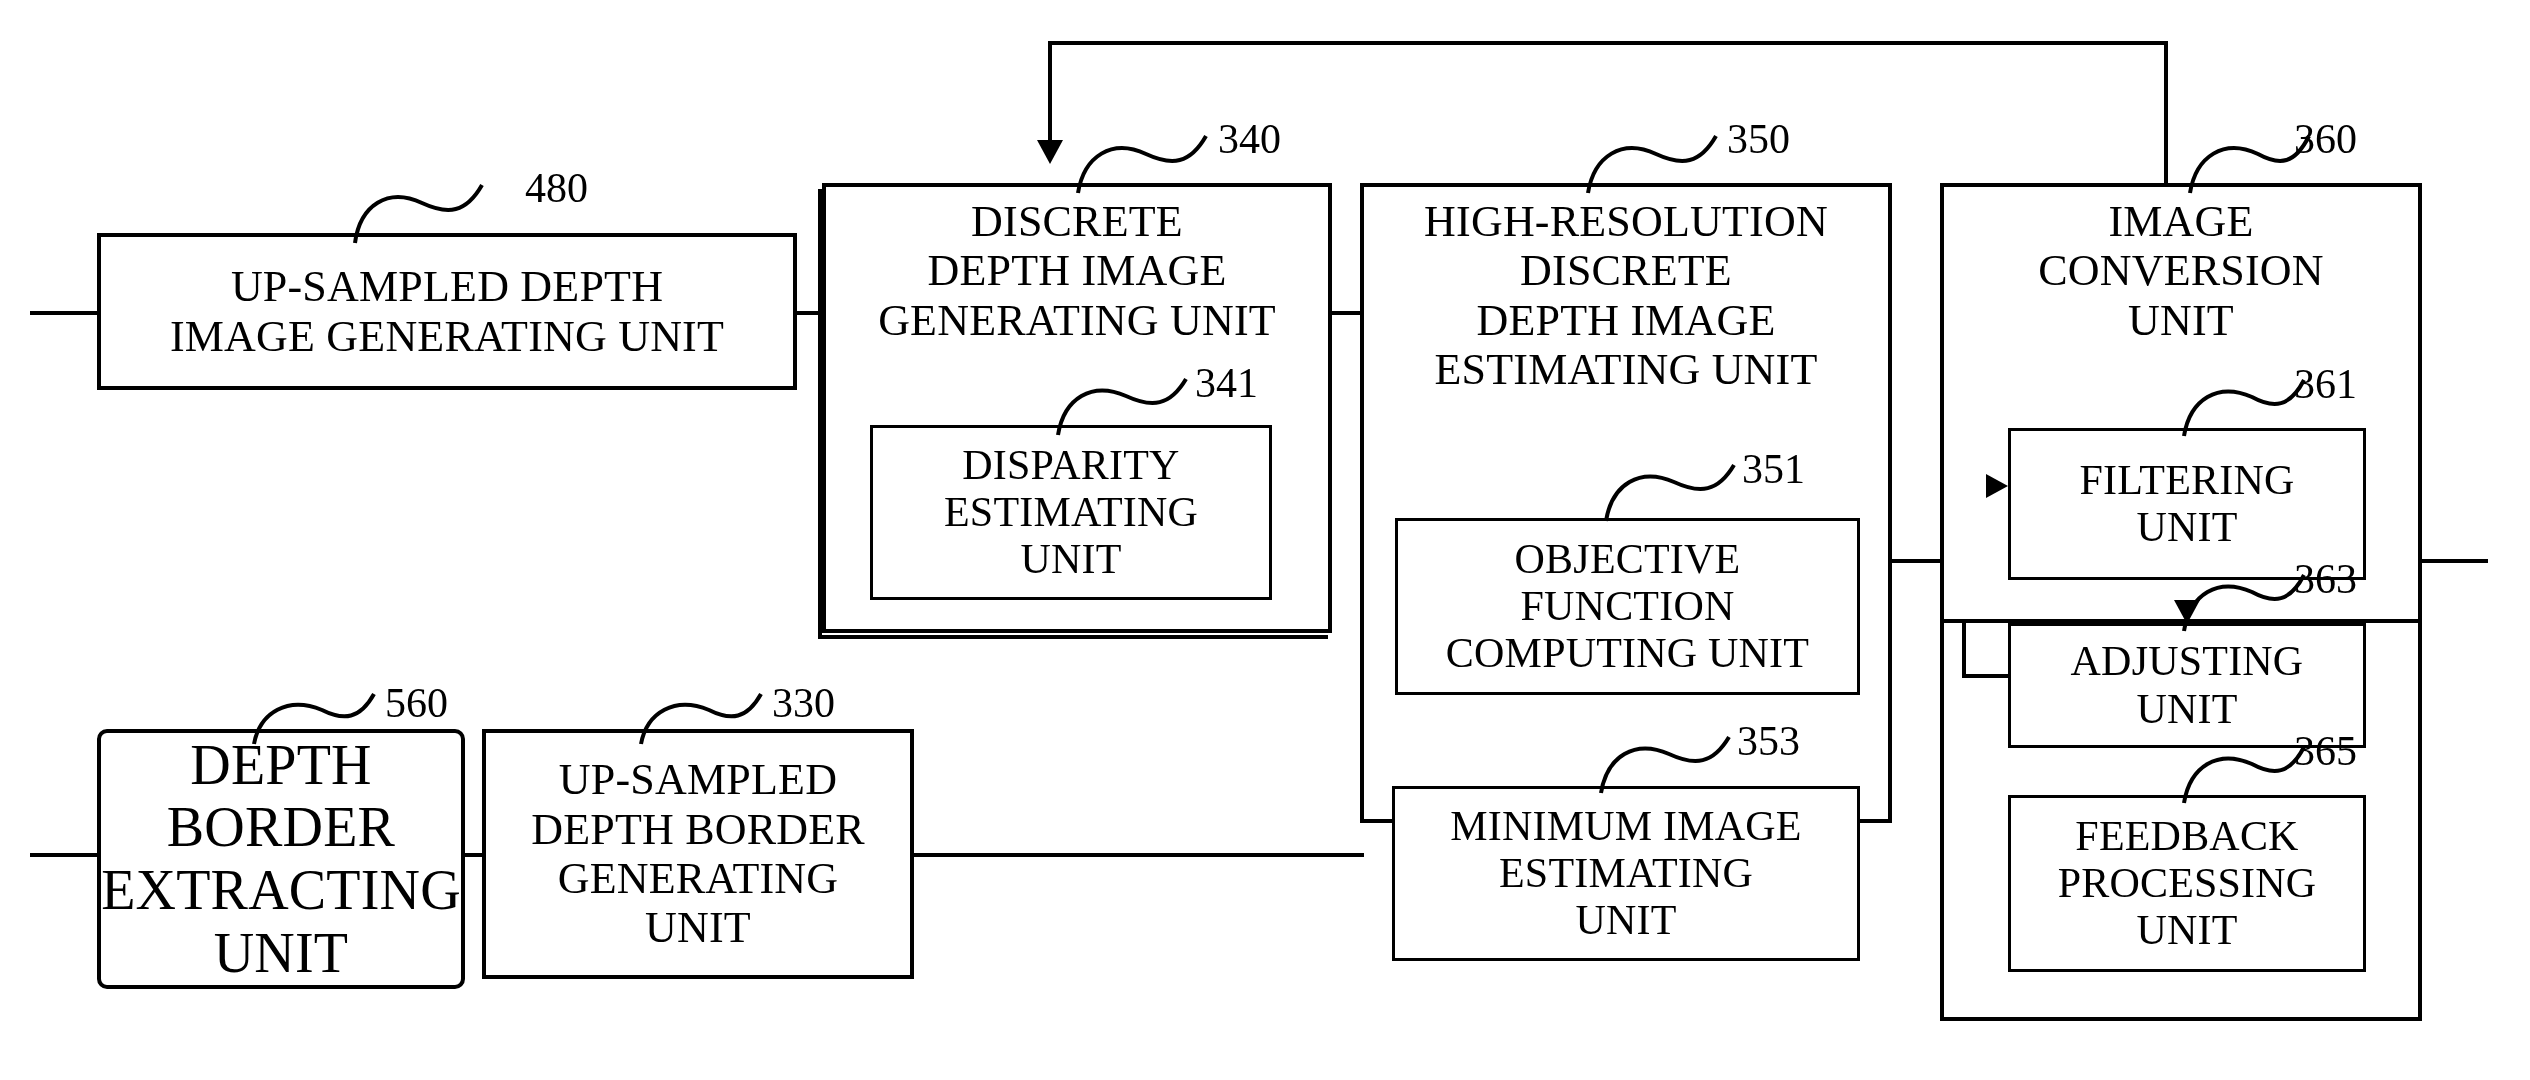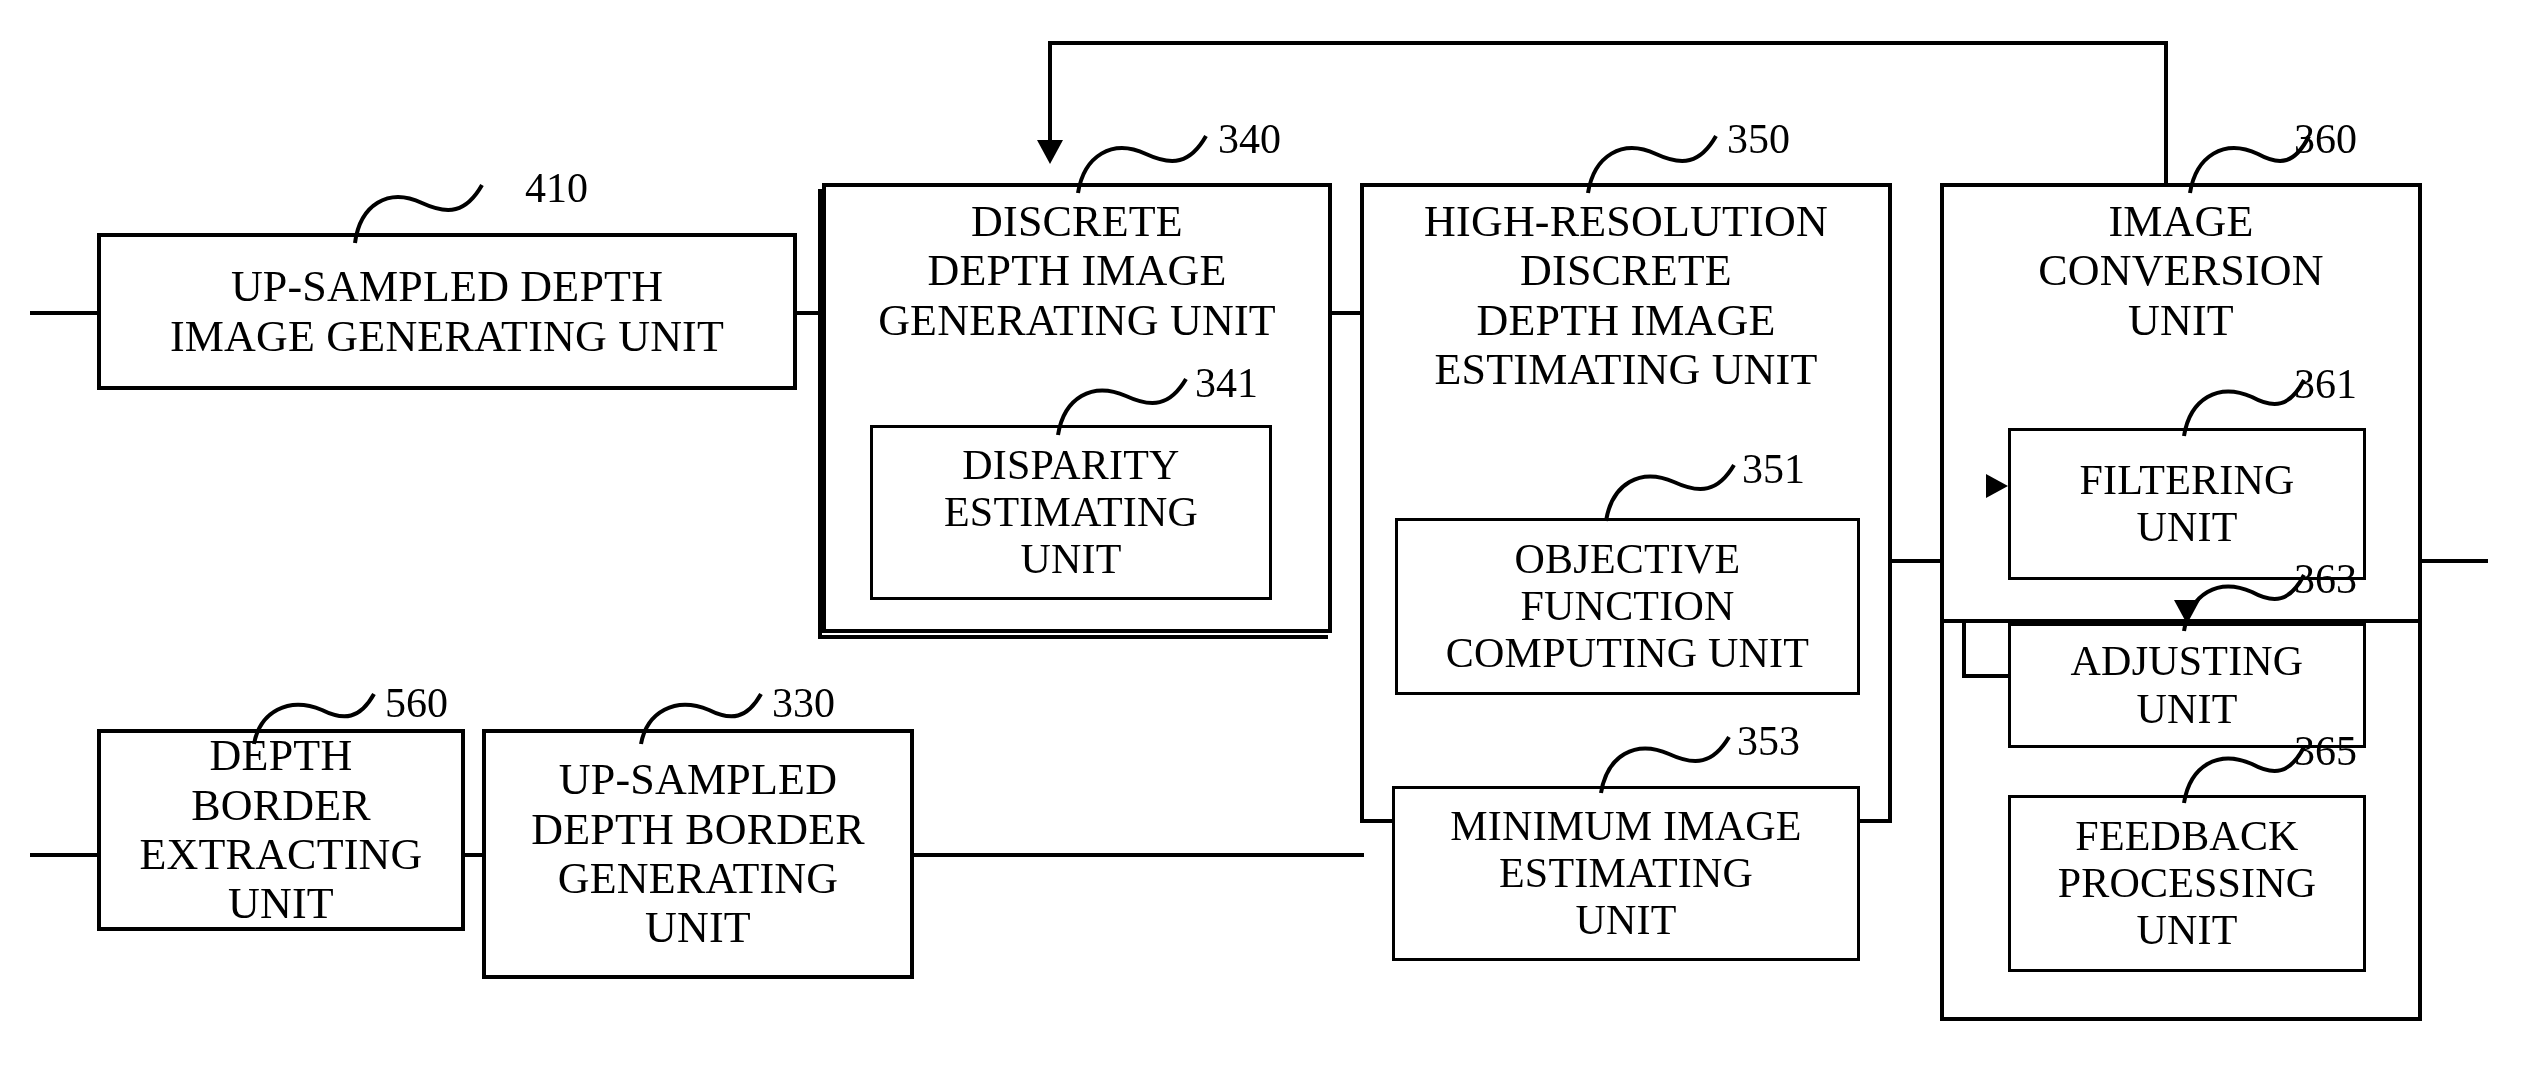--- a/index.html
+++ b/index.html
@@ -93,21 +93,21 @@
 
   <div class="ln h" style="left:30px; top:311px; width:70px;"></div>
 
   <div class="box" style="left:97px; top:233px; width:700px; height:157px; font-size:44px;">
     <span class="label">UP-SAMPLED DEPTH
 IMAGE GENERATING UNIT</span>
   </div>
   <svg class="leader" style="left:330px; top:165px;" width="230" height="80" viewBox="0 0 230 80">
     <path d="M25 78 C 30 40, 58 22, 92 38 C 118 50, 136 48, 152 20" fill="none" stroke="#000" stroke-width="4"></path>
   </svg>
-  <div class="ref" style="left:525px; top:167px;">410</div>
+  <div class="ref" style="left:525px; top:167px;">480</div>
 
   <div class="ln h" style="left:790px; top:311px; width:40px;"></div>
 
   <div class="box container" style="left:822px; top:183px; width:510px; height:450px; font-size:44px;">
     <span class="label">DISCRETE
 DEPTH IMAGE
 GENERATING UNIT</span>
   </div>
 
   <div class="ln v" style="left:818px; top:189px; height:450px;"></div>
@@ -214,21 +214,21 @@
 
   <div class="ln h" style="left:2418px; top:559px; width:70px;"></div>
 
   <div class="ln h" style="left:1048px; top:41px; width:1120px;"></div>
   <div class="ln v" style="left:2164px; top:41px; height:144px;"></div>
   <div class="ln v" style="left:1048px; top:41px; height:104px;"></div>
   <div class="arrow-down" style="left:1037px; top:140px;"></div>
 
   <div class="ln h" style="left:30px; top:853px; width:70px;"></div>
 
-  <div class="box" style="left:97px; top:729px; width:368px; height:202px; font-size:44px;">
+  <div class="box" style="left:97px; top:729px; width:368px; height:260px; font-size:56px;border-radius:10px;">
     <span class="label">DEPTH
 BORDER
 EXTRACTING
 UNIT</span>
   </div>
   <div class="ref" style="left:385px; top:682px;">560</div>
   <svg class="leader" style="left:238px; top:682px;" width="180" height="65" viewBox="0 0 180 65">
     <path d="M16 62 C 22 30, 50 14, 84 28 C 106 39, 122 37, 136 12" fill="none" stroke="#000" stroke-width="4"></path>
   </svg>
 

